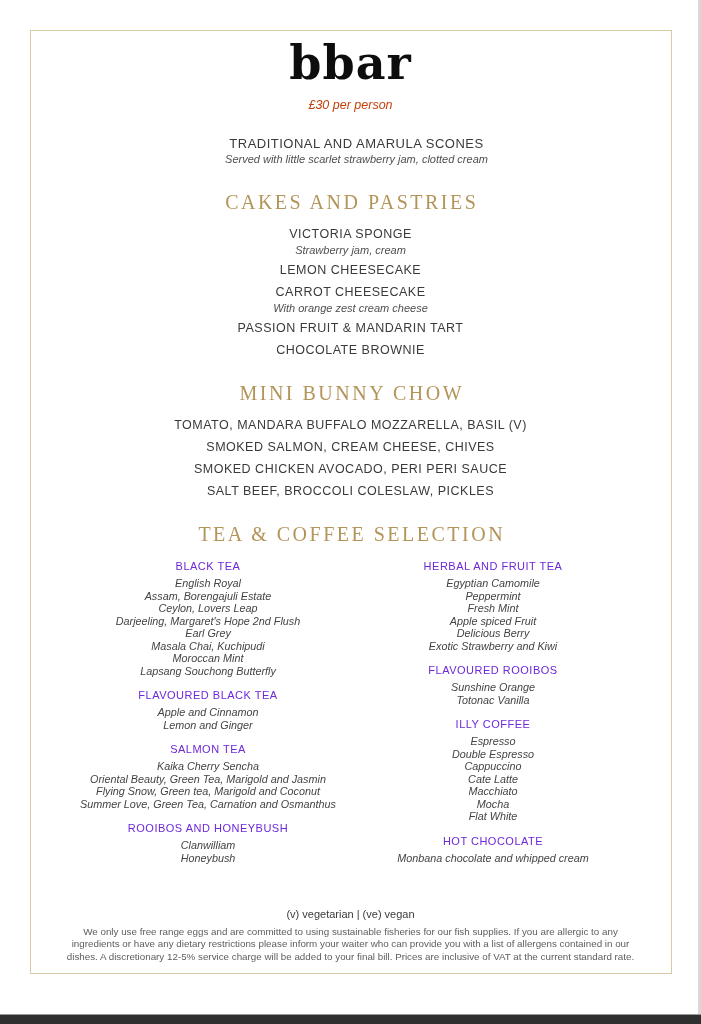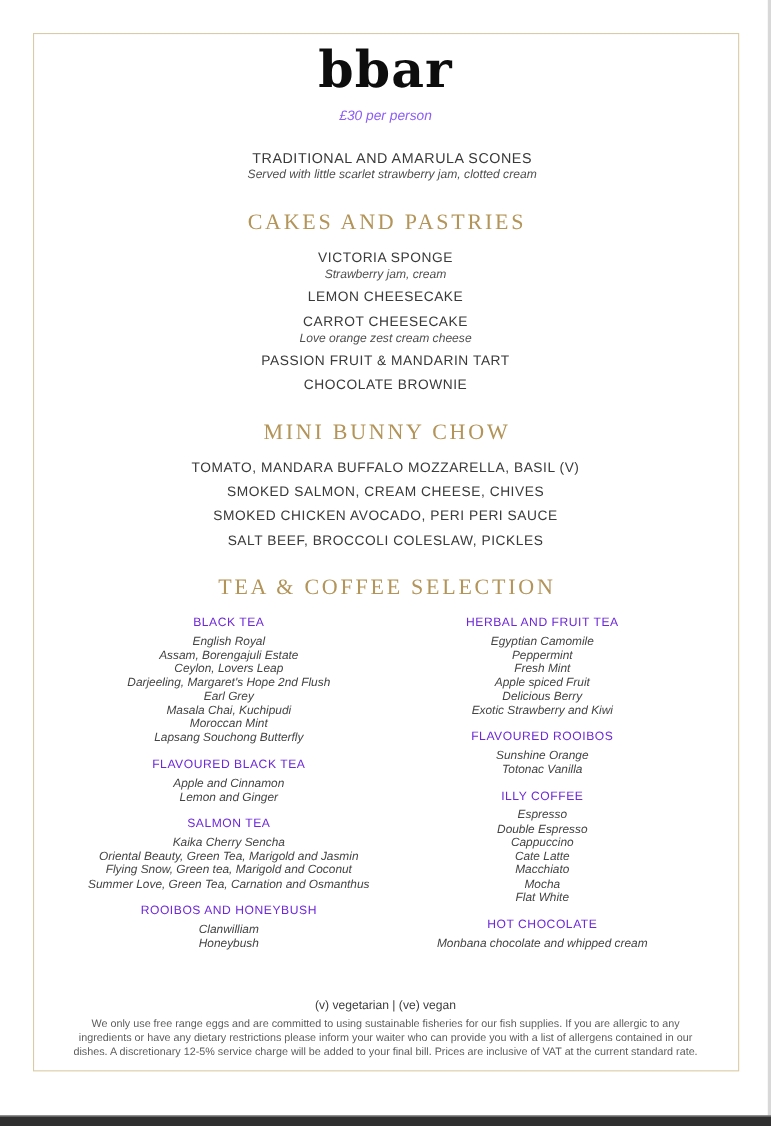--- a/index.html
+++ b/index.html
@@ -58,21 +58,21 @@
     color:#b39459;
     letter-spacing:9px;
     text-indent:9px;
     margin-bottom:5px;
   }
 
   .menu-price {
     font-style:italic;
     font-size:12.5px;
     line-height:14px;
-    color:#8b5cf6;
+    color:#c2410c;
     margin-bottom:24px;
   }
 
   .intro-block { margin-bottom:0;padding-left:12px; }
 
   .section-heading {
     font-family:"Liberation Serif", serif;
     font-weight:400;
     font-size:20px;
     line-height:22px;
@@ -166,21 +166,21 @@
     <div class="items">
       <div class="menu-item">
         <div class="item-name">VICTORIA SPONGE</div>
         <div class="item-desc">Strawberry jam, cream</div>
       </div>
       <div class="menu-item">
         <div class="item-name">LEMON CHEESECAKE</div>
       </div>
       <div class="menu-item">
         <div class="item-name">CARROT CHEESECAKE</div>
-        <div class="item-desc">Love orange zest cream cheese</div>
+        <div class="item-desc">With orange zest cream cheese</div>
       </div>
       <div class="menu-item">
         <div class="item-name">PASSION FRUIT &amp; MANDARIN TART</div>
       </div>
       <div class="menu-item">
         <div class="item-name">CHOCOLATE BROWNIE</div>
       </div>
     </div>
 
     <h2 class="section-heading mt-24">MINI BUNNY CHOW</h2>

